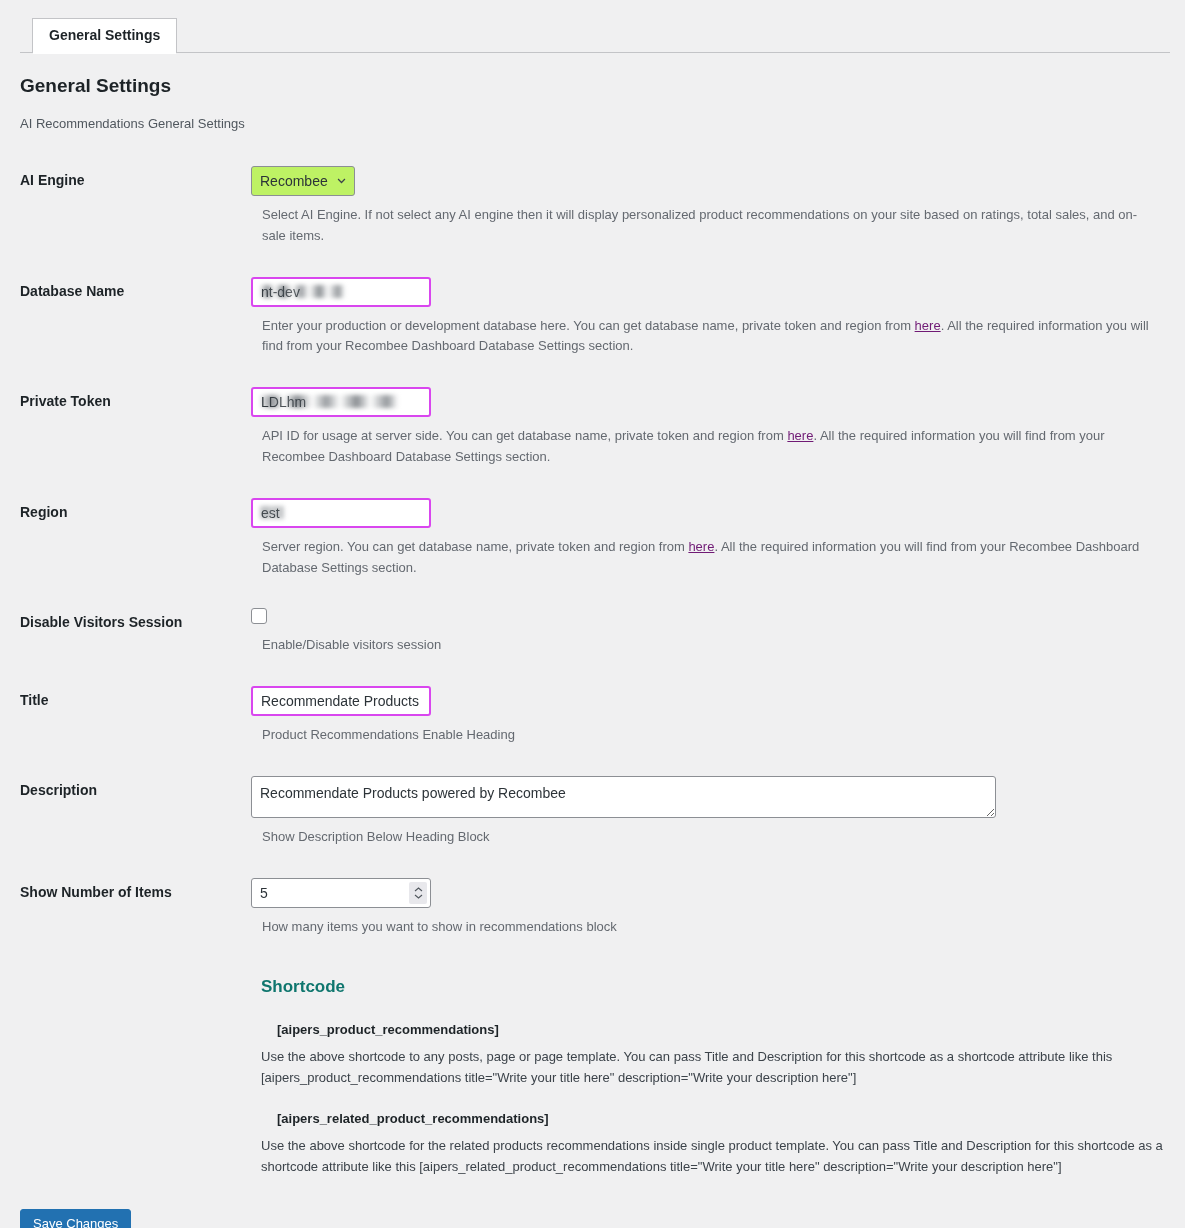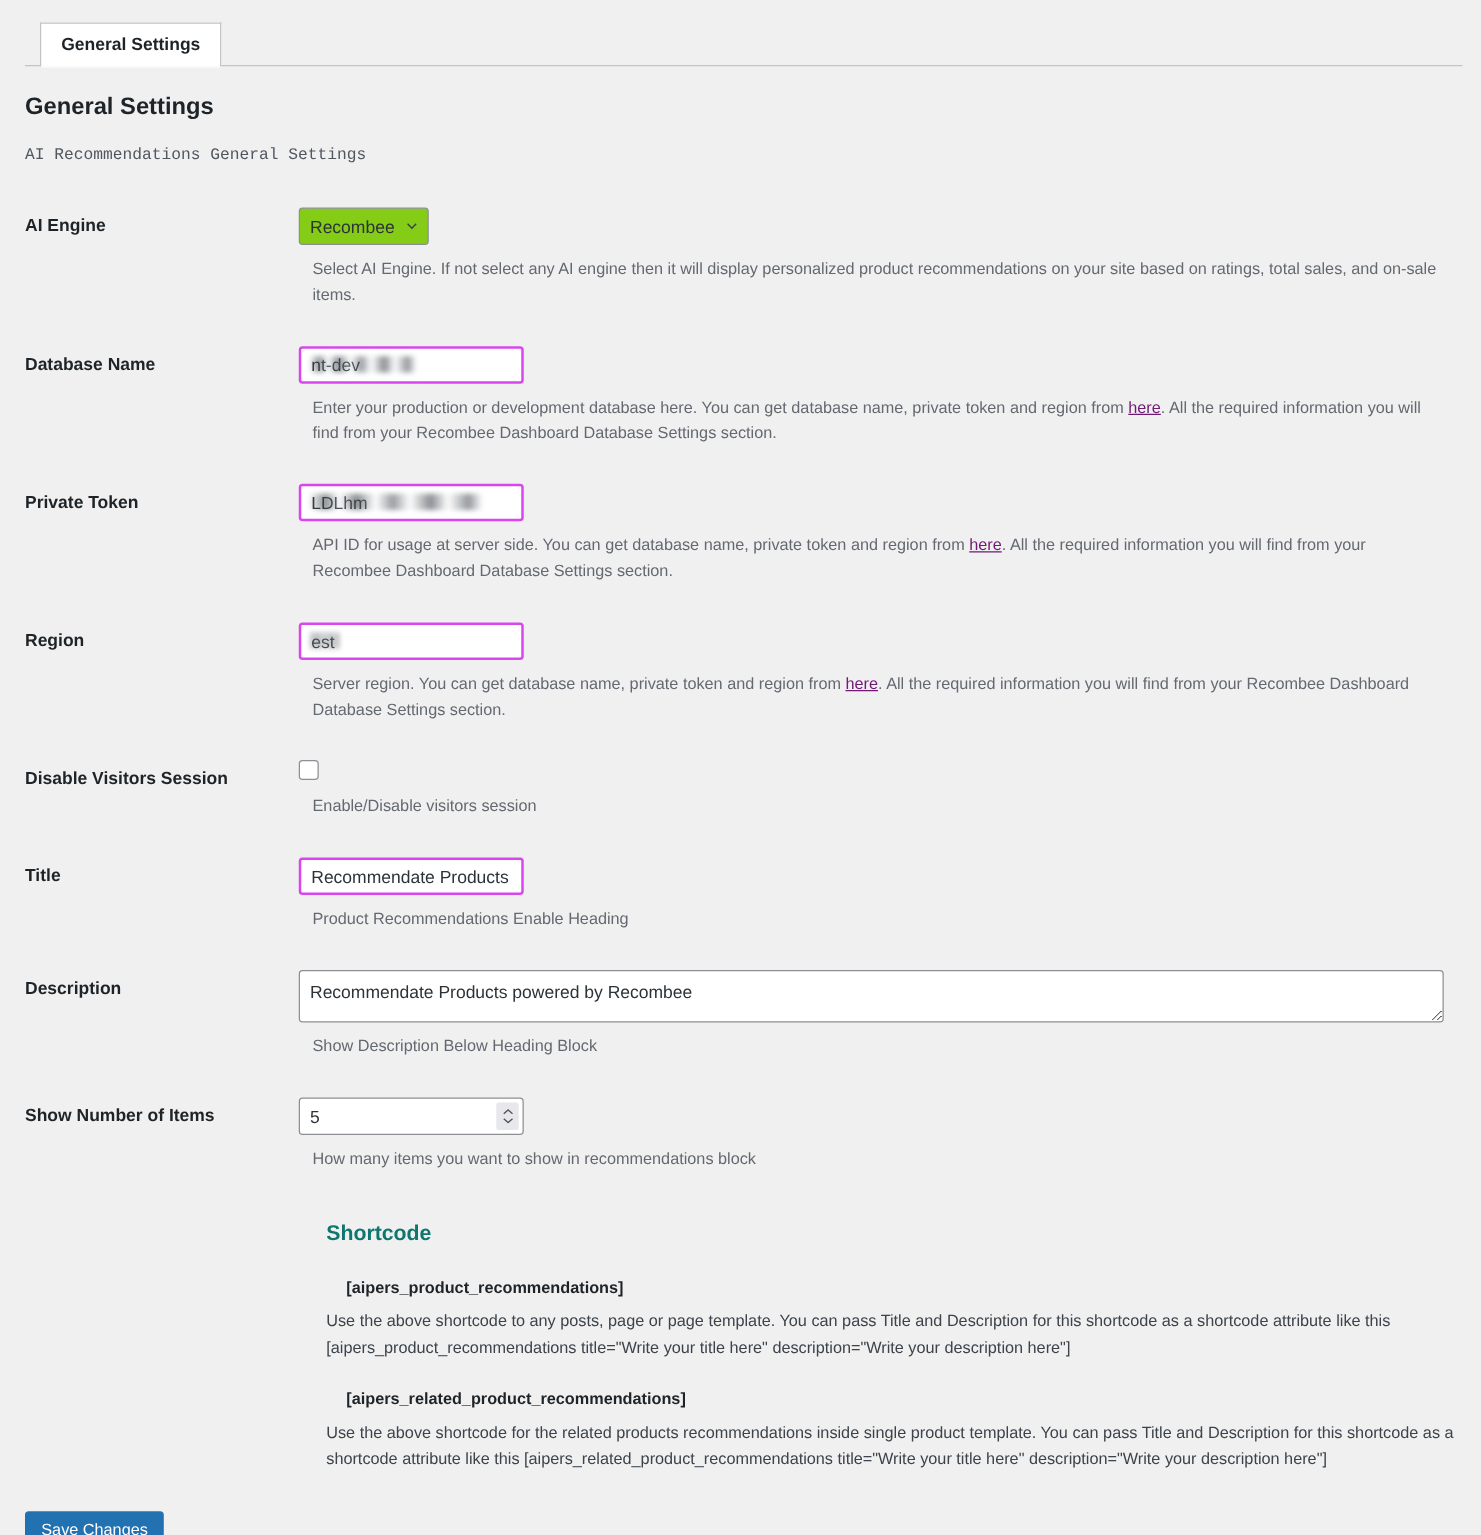--- a/index.html
+++ b/index.html
@@ -58,21 +58,20 @@
     color: #1d2327;
     margin: 20px 0 0 0;
     padding: 0;
     line-height: 26px;
   }
   .page-subtitle {
     font-size: 13px;
     color: #50575e;
     margin: 16px 0 0 0;
     line-height: 18px;
-    font-family: Liberation Mono, monospace;
   }
 
   
   .form-table {
     width: 100%;
     border-collapse: collapse;
     margin-top: 18px;
   }
   .form-table th {
     width: 221px;
@@ -87,21 +86,21 @@
   .form-table td {
     vertical-align: top;
     padding: 15px 10px 15px 0;
   }
 
   
   select.aipers-select {
     font-family: "Liberation Sans", sans-serif;
     font-size: 14px;
     color: #2c3338;
-    background: #84cc16;
+    background: #bef264;
     border: 1px solid #8c8f94;
     border-radius: 3px;
     padding: 4px 26px 4px 8px;
     height: 30px;
     box-sizing: border-box;
     -webkit-appearance: none;
     appearance: none;
     line-height: 20px;
     min-width: 99px;
     box-shadow: 0 0 0 transparent;
@@ -161,21 +160,21 @@
   }
 
   textarea.aipers-textarea {
     font-family: "Liberation Sans", sans-serif;
     font-size: 14px;
     color: #2c3338;
     background: #ffffff;
     border: 1px solid #8c8f94;
     border-radius: 3px;
     padding: 6px 8px;
-    width: 916px;
+    width: 745px;
     height: 42px;
     box-sizing: border-box;
     line-height: 20px;
     resize: vertical;
     display: block;
   }
 
   .number-wrap {
     position: relative;
     display: inline-block;

